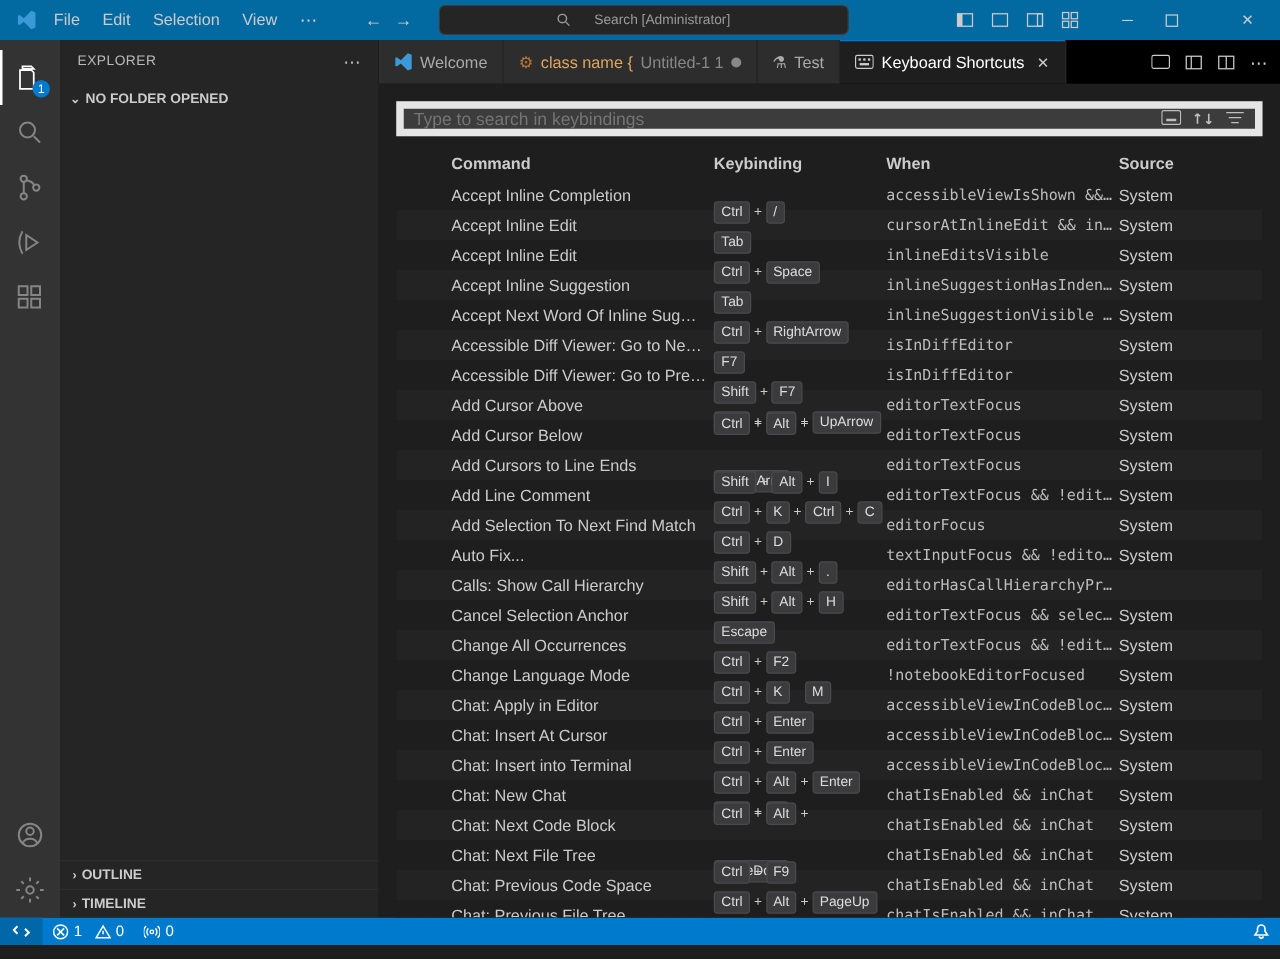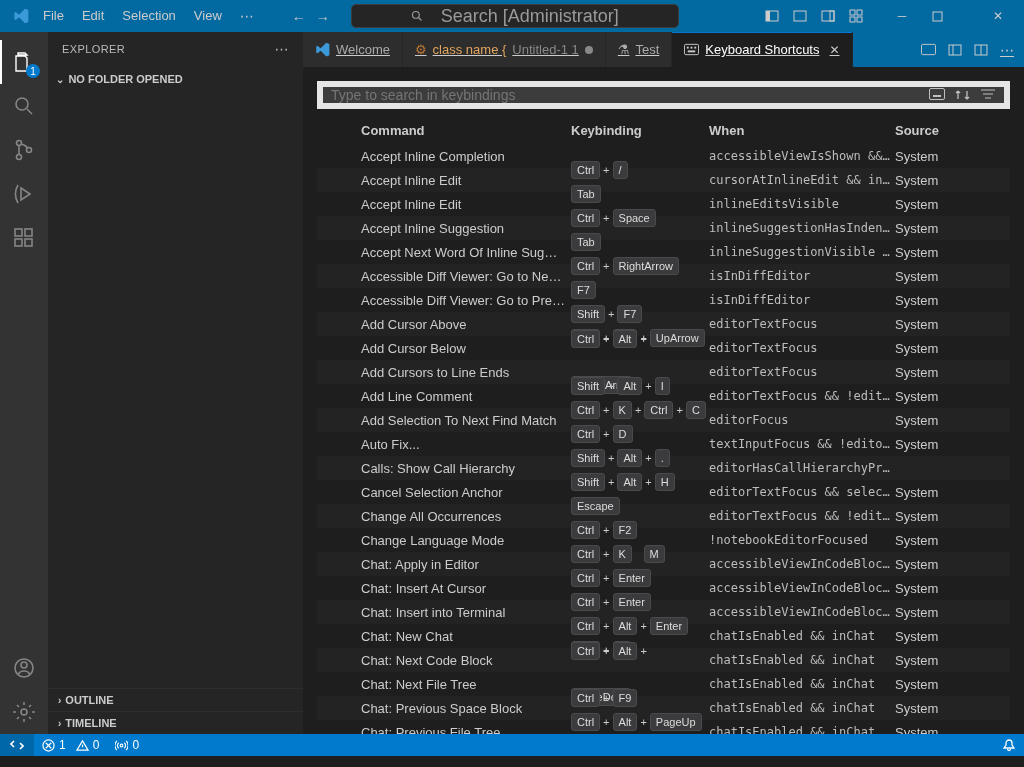--- a/index.html
+++ b/index.html
@@ -3,21 +3,21 @@
 <meta charset="utf-8">
 <style>
   * { margin:0; padding:0; box-sizing:border-box; font-family:"Segoe UI",Arial,sans-serif; }
   body { background:#1e1e1e; color:#ccc; width:1024px; height:767px; overflow:hidden; font-size:13px; }
   .titlebar { height:32px; background:#0369a1; display:flex; align-items:center; padding:0 0 0 8px; }
   .tb-logo { width:26px; display:flex; align-items:center; justify-content:center; }
   .tb-menu { display:flex; }
   .tb-menu span { padding:0 9px; line-height:32px; cursor:default; color:#ccc; }
   .tb-nav { display:flex; align-items:center; margin-left:24px; }
   .tb-nav .ic { width:24px; text-align:center; color:#ccc; font-size:14px; }
-  .searchbox { flex:0 0 328px; height:24px; margin-left:16px; background:#252526; border:1px solid #3c3c3c; border-radius:5px; display:flex; align-items:center; justify-content:center; color:#9a9a9a; gap:18px; font-size:18px; }
+  .searchbox { flex:0 0 328px; height:24px; margin-left:16px; background:#252526; border:1px solid #3c3c3c; border-radius:5px; display:flex; align-items:center; justify-content:center; color:#9a9a9a; gap:18px; font-size:11px; }
   .tb-spacer { flex:1; }
   .tb-right { display:flex; align-items:center; gap:12px; padding-right:8px; }
   .tb-right .ic, .tb-layout .ic { width:16px; height:16px; display:flex; align-items:center; justify-content:center; }
   .tb-layout { display:flex; gap:12px; margin-right:20px; }
   .winctl { width:36px; text-align:center; font-size:12px; }
   .shell { display:flex; height:702px; }
   .activitybar { width:48px; background:#333333; display:flex; flex-direction:column; align-items:center; padding-top:8px; }
   .activitybar .aicon { width:48px; height:44px; display:flex; align-items:center; justify-content:center; color:#858585; position:relative; }
   .activitybar .aicon.active { color:#fff; }
   .activitybar .aicon.active::before { content:""; position:absolute; left:0; top:0; bottom:0; width:2px; background:#fff; }
@@ -26,21 +26,21 @@
   .sidebar { width:255px; background:#252526; color:#ccc; display:flex; flex-direction:column; }
   .sb-header { height:33px; display:flex; align-items:center; justify-content:space-between; padding:0 14px; font-size:11px; letter-spacing:.4px; color:#bbb; }
   .sb-section { padding:4px 0 0 0; }
   .sb-sectitle { display:flex; align-items:center; gap:4px; font-size:11px; font-weight:600; padding:4px 8px; color:#ccc; }
   .sb-body { padding:8px 16px; font-size:13px; line-height:1.55; color:#ccc; }
   .btn-open { display:block; margin:8px 0 12px 0; background:#0e639c; color:#fff; text-align:center; padding:5px 0; border-radius:2px; }
   .sb-body a { color:#3794ff; text-decoration:none; }
   .sb-bottom { margin-top:auto; }
   .sb-bottom .sb-sectitle { border-top:1px solid #2d2d2d; padding:5px 10px; }
   .editor { flex:1; display:flex; flex-direction:column; background:#1e1e1e; }
-  .tabs { height:35px; background:#0369a1; display:flex; align-items:stretch;text-decoration:underline; }
+  .tabs { height:35px; background:#000000; display:flex; align-items:stretch; }
   .tab { display:flex; align-items:center; gap:6px; padding:0 12px; color:#aaa; background:#2d2d2d; border-right:1px solid #252526; font-size:13px; position:relative; }
   .tab .tlabel { white-space:nowrap; }
   .tab .suffix { color:#888; }
   .tab.orange { color:#e2a560; }
   .tab .dot { width:8px; height:8px; border-radius:4px; background:#888; }
   .tab.active { background:#1e1e1e; color:#fff; }
   .tab.active::after { content:""; position:absolute; top:0; left:0; right:0; height:1px; background:#0078d4; }
   .tabs-spacer { flex:1; }
   .tabctl { display:flex; align-items:center; gap:12px; padding:0 10px; color:#ccc; }
   .ks-wrap { padding:14px 14px 0 14px; flex:1; overflow:hidden; display:flex; flex-direction:column; }
@@ -453,21 +453,21 @@
           </div>
           <div class="row">
             <div class="col-gutter"></div>
             <div class="col-cmd">Chat: Next File Tree</div>
             <div class="col-key"><span class="key">Ctrl</span><span class="plus">+</span><span class="key">F9</span></div>
             <div class="col-when">chatIsEnabled &amp;&amp; inChat</div>
             <div class="col-src">System</div>
           </div>
           <div class="row">
             <div class="col-gutter"></div>
-            <div class="col-cmd">Chat: Previous Space Block</div>
+            <div class="col-cmd">Chat: Previous Code Space</div>
             <div class="col-key"><span class="key">Ctrl</span><span class="plus">+</span><span class="key">Alt</span><span class="plus">+</span><span class="key">PageUp</span></div>
             <div class="col-when">chatIsEnabled &amp;&amp; inChat</div>
             <div class="col-src">System</div>
           </div>
           <div class="row">
             <div class="col-gutter"></div>
             <div class="col-cmd">Chat: Previous File Tree</div>
             <div class="col-key"><span class="key">Ctrl</span><span class="plus">+</span><span class="key">Shift</span><span class="plus">+</span><span class="key">F9</span></div>
             <div class="col-when">chatIsEnabled &amp;&amp; inChat</div>
             <div class="col-src">System</div>

